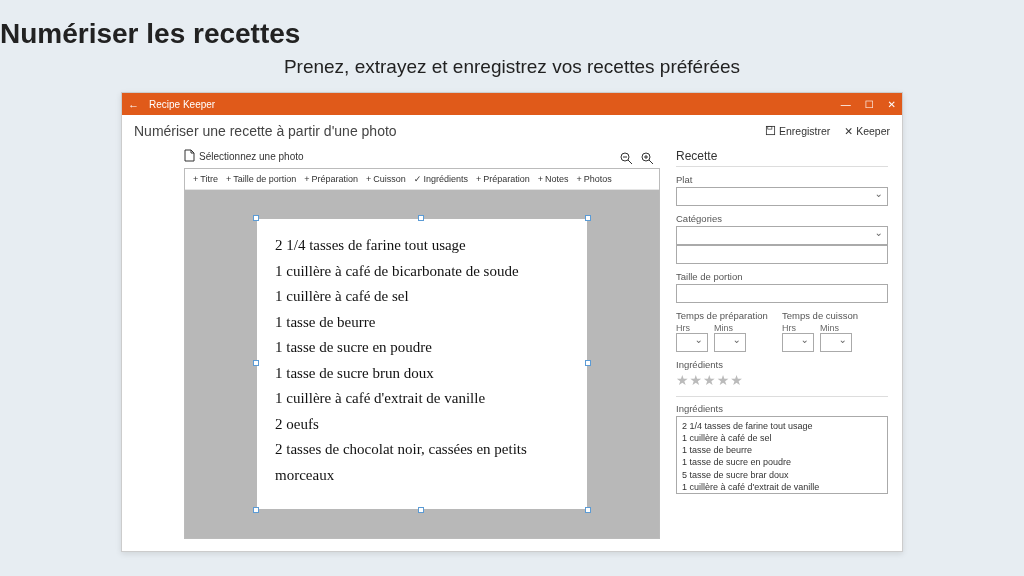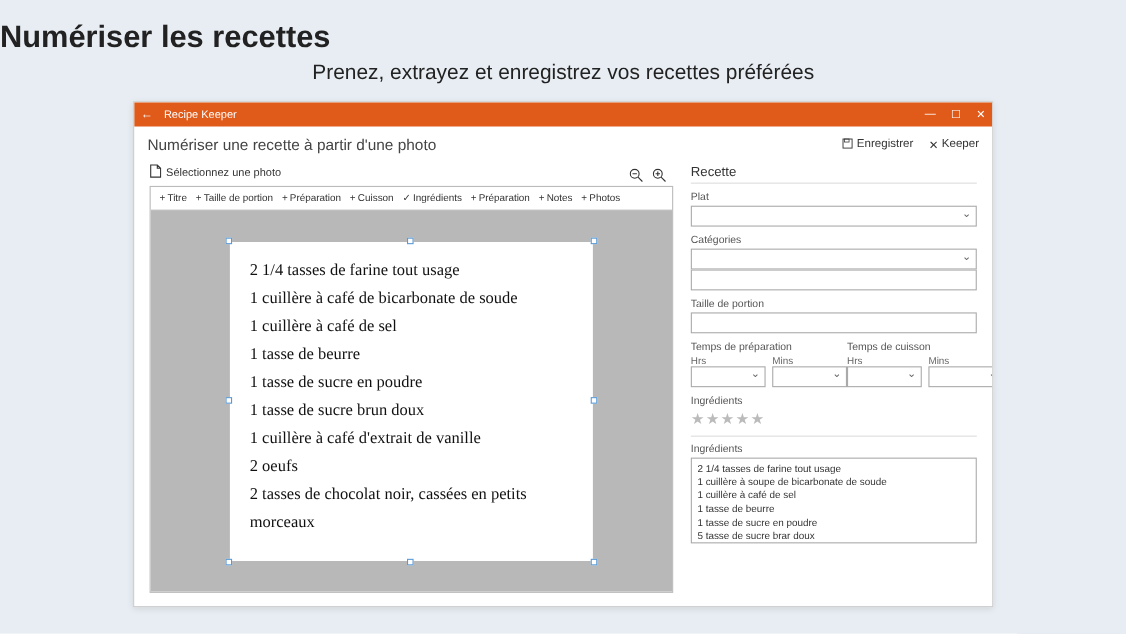--- a/index.html
+++ b/index.html
@@ -59,20 +59,21 @@
     font-weight: 400;
     color: #444;
     flex: 1;
   }
   .header-row .actions { display: flex; gap: 14px; font-size: 10.5px; color: #333; }
   .header-row .actions .act { display: flex; align-items: flex-start; gap: 3px; cursor: pointer; }
   .icon-sm { width: 11px; height: 11px; display: inline-block; }
   .main {
     display: flex;
     height: calc(100% - 22px - 30px);
+    padding-left: 48px;
   }
   .left {
     width: 500px;
     padding: 6px 10px 10px 14px;
     display: flex;
     flex-direction: column;
   }
   .right {
     flex: 1;
     padding: 6px 14px 10px 6px;
@@ -152,21 +153,21 @@
     padding: 2px 4px;
     background: #fff;
   }
   .dropdown { position: relative; }
   .dropdown::after {
     content: '⌄'; position: absolute; right: 5px; top: 1px; font-size: 10px; color: #666; pointer-events: none;
   }
   .two-col { display: flex; }
   .two-col > div { flex: 1; }
   .time-grid { display: flex; gap: 6px; }
-  .time-grid .small { width: 68px; }
+  .time-grid .small { width: 32px; }
   .stars { color: #bbb; font-size: 14px; letter-spacing: 1px; margin-top: 2px; }
   .ingredients-box {
     border: 1px solid #aaa;
     padding: 3px 5px;
     font-size: 9px;
     line-height: 1.35;
     color: #333;
     height: 78px;
     overflow: hidden;
     margin-top: 2px;
@@ -337,21 +338,20 @@
           </div>
         </div>
       </div>
 
       <span class="field-label">Ingrédients</span>
       <div class="stars">★★★★★</div>
 
       <span class="field-label" style="border-top:1px solid #ddd;padding-top:6px;margin-top:8px">Ingrédients</span>
       <div class="ingredients-box">
         <div>2 1/4 tasses de farine tout usage</div>
-        <div>1 cuillère à soupe de bicarbonate de soude</div>
         <div>1 cuillère à café de sel</div>
         <div>1 tasse de beurre</div>
         <div>1 tasse de sucre en poudre</div>
         <div>5 tasse de sucre brar doux</div>
         <div>1 cuillère à café d'extrait de vanille</div>
       </div>
     </div>
   </div>
 </div>
 

